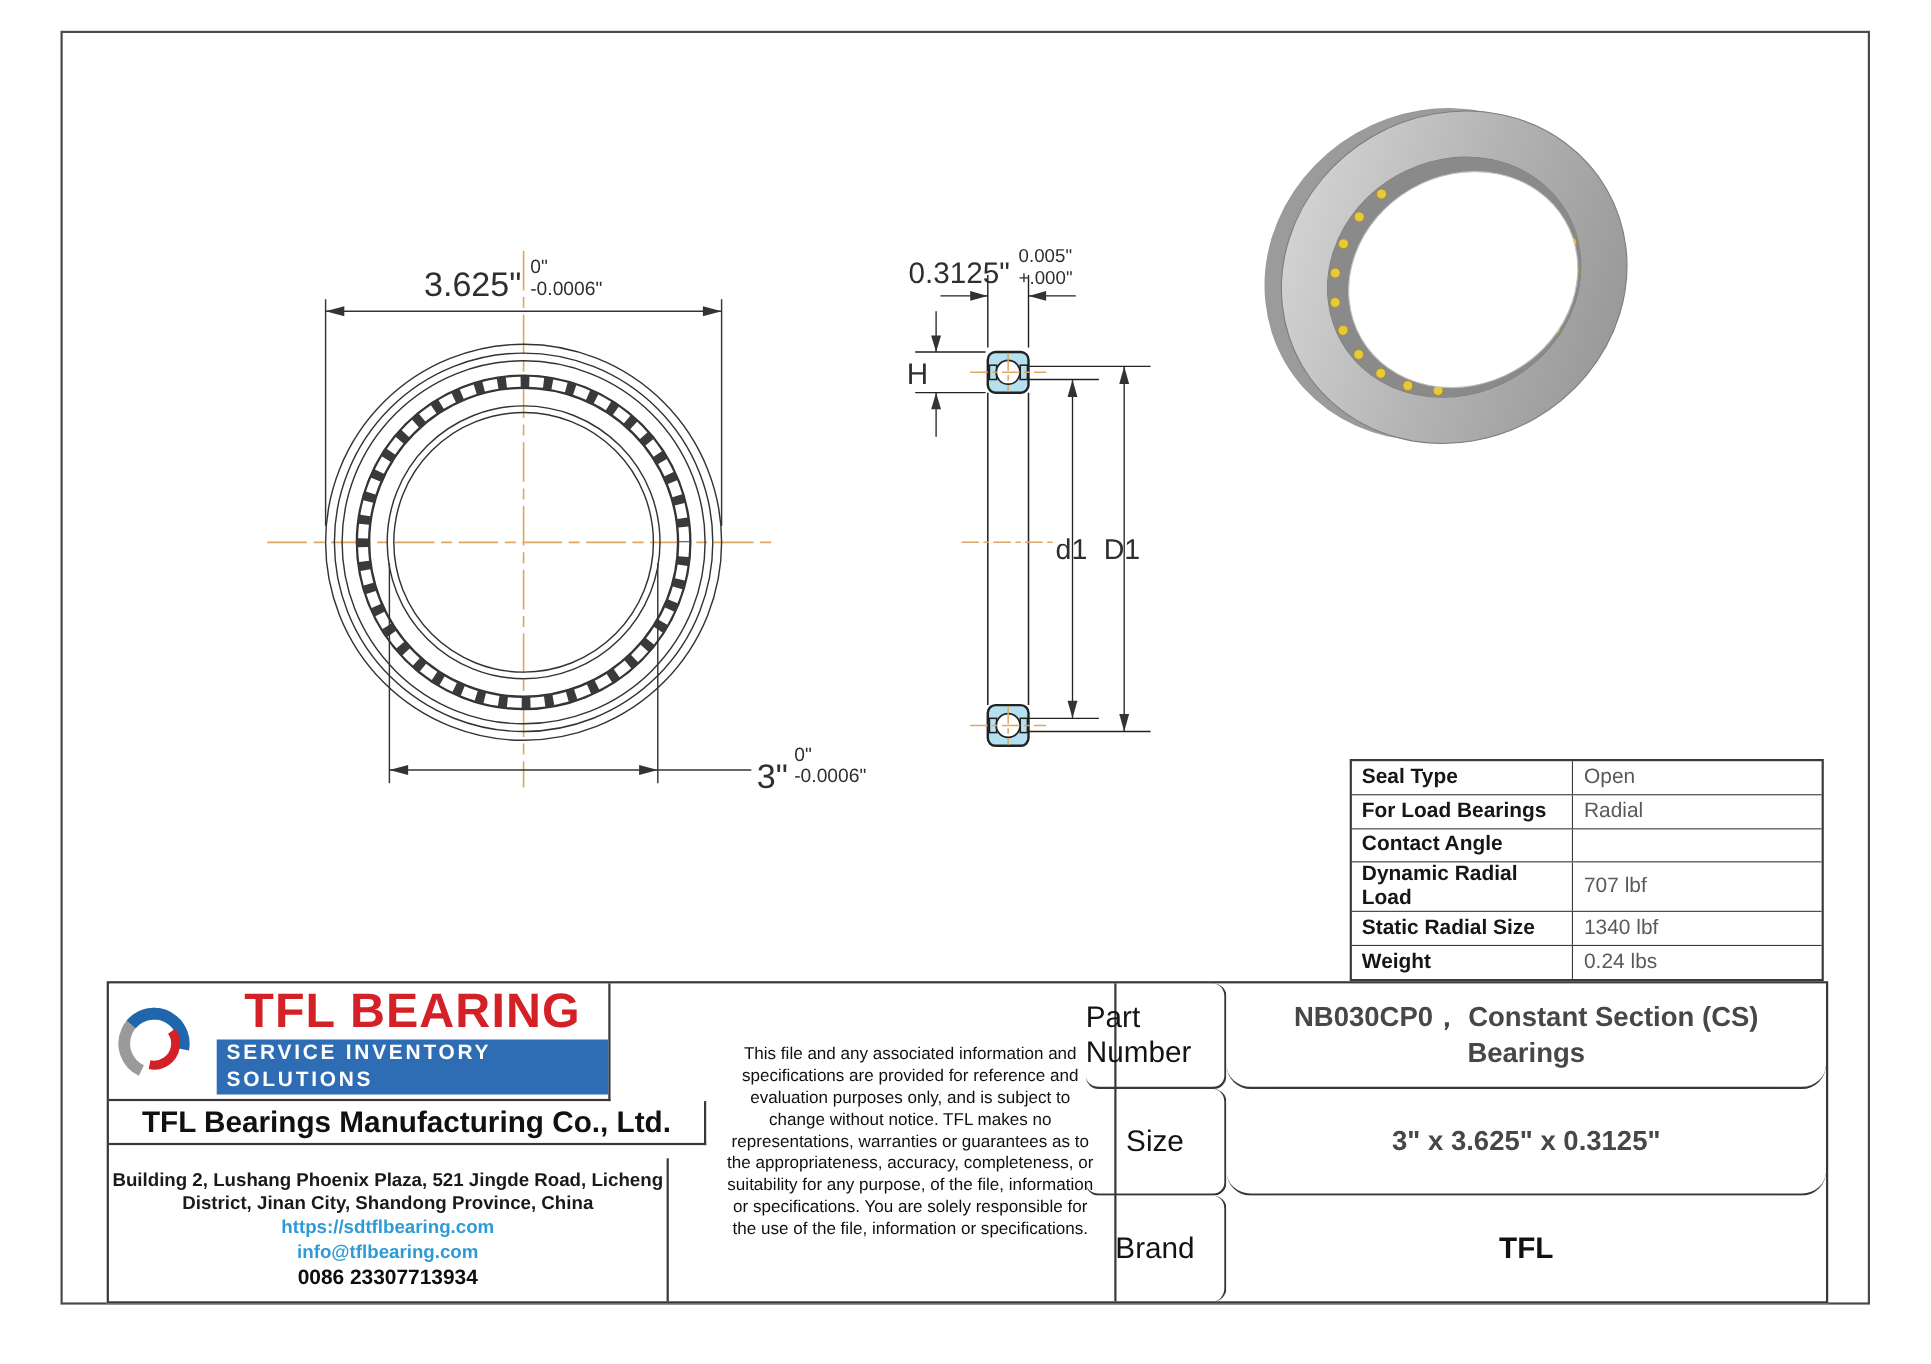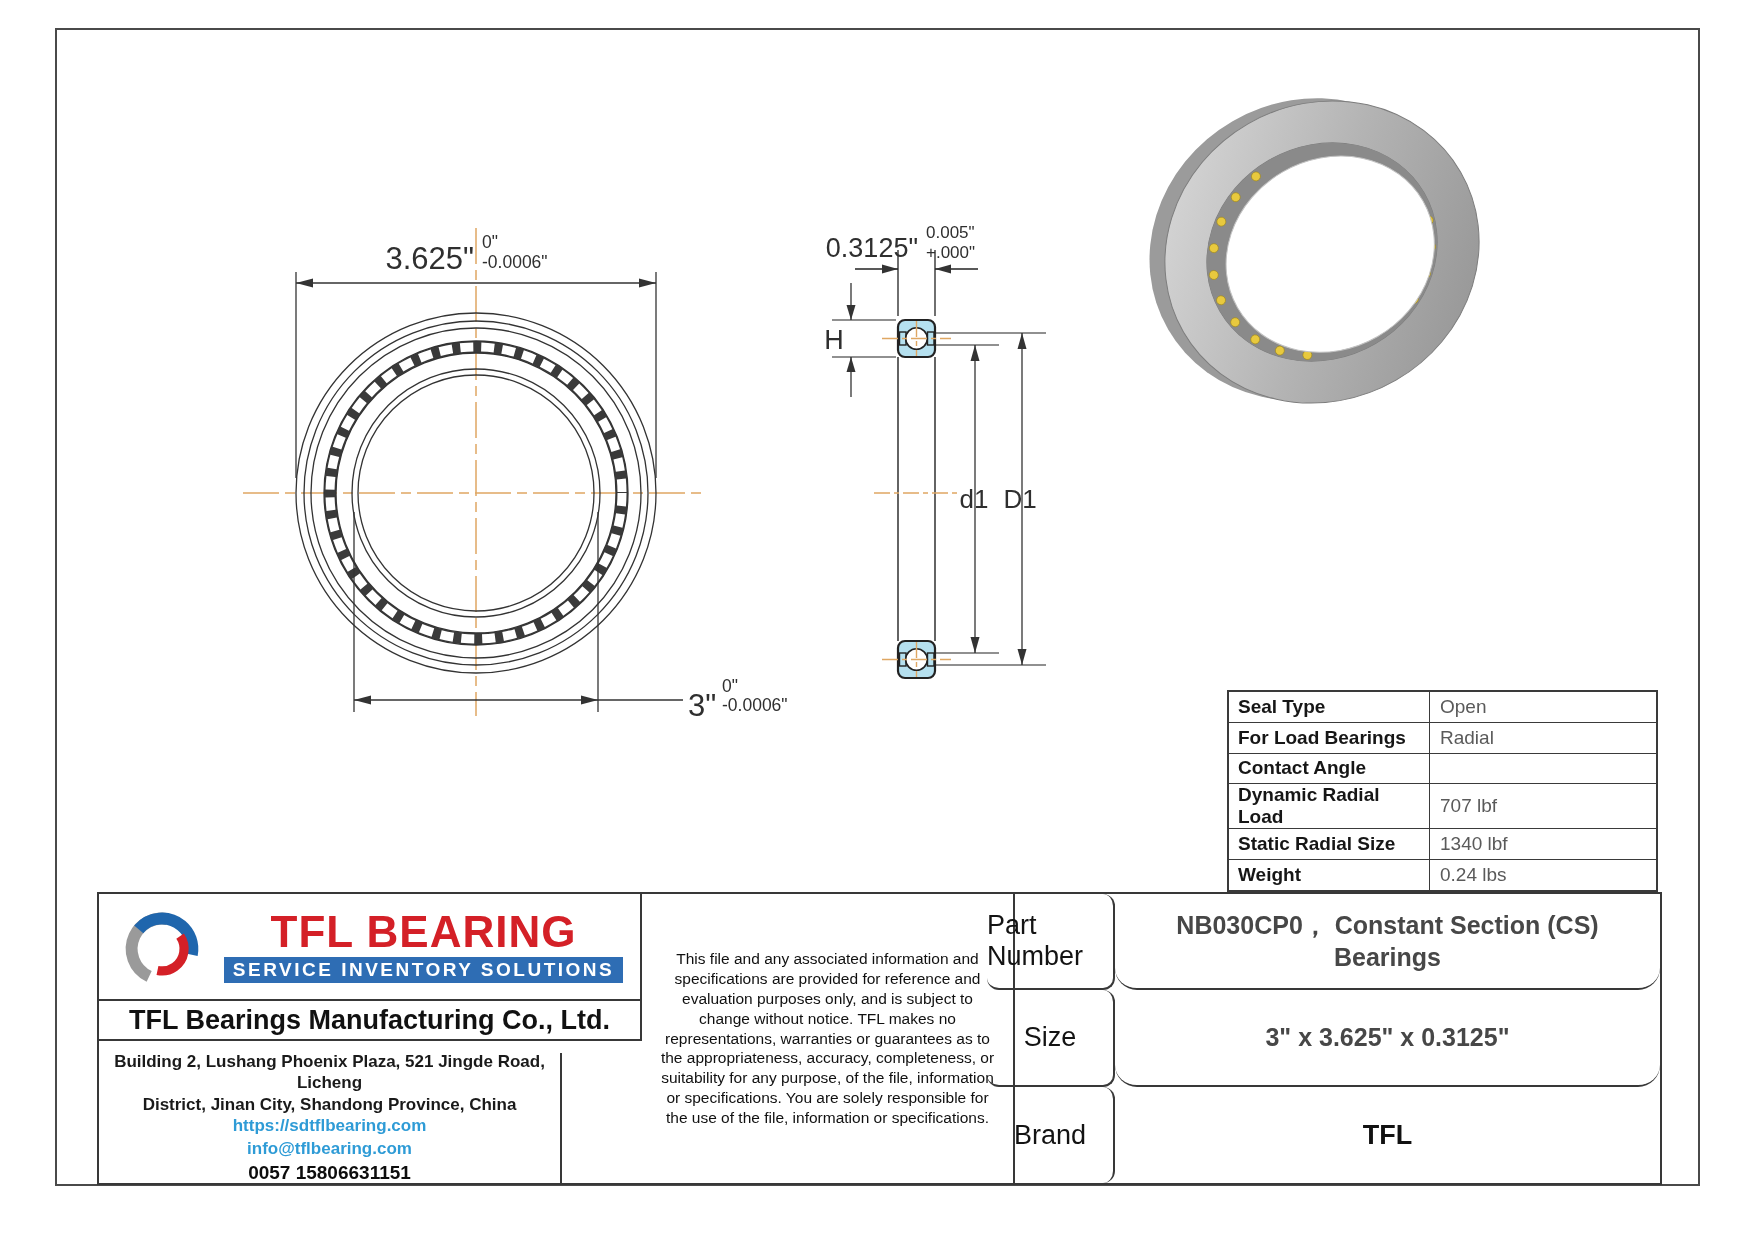--- a/index.html
+++ b/index.html
@@ -17,27 +17,27 @@
   .spec-row:first-child{border-top:none;}
   .spec-label{width:201px;height:100%;display:flex;align-items:center;padding-left:9px;
       border-right:1.5px solid #3a3a3a;box-sizing:border-box;font-size:19px;font-weight:700;color:#161616;}
   .spec-value{flex:1;display:flex;align-items:center;padding-left:10px;font-size:19px;color:#5a5a5a;}
 
   
   .title-block{position:absolute;left:97px;top:892px;width:1561px;height:289px;
       border:2.5px solid #383838;box-sizing:content-box;background:#fff;}
   .tb-cell{position:absolute;box-sizing:border-box;display:flex;align-items:center;justify-content:center;}
   .bR{border-right:2px solid #383838;} .bB{border-bottom:2px solid #383838;}
-  .cell-logo{left:0;top:0;width:543px;height:107px;gap:16px;}
+  .cell-logo{left:0;top:0;width:456px;height:107px;gap:16px;}
   .logo-text{display:flex;flex-direction:column;align-items:center;}
   .logo-brand{font-size:44px;font-weight:800;color:#d42027;letter-spacing:1px;line-height:1;}
   .logo-tagline{margin-top:3px;background:#2e6db4;color:#fff;font-size:19px;font-weight:700;
       letter-spacing:2.5px;padding:1px 9px;line-height:1.25;}
   .cell-company{left:0;top:107px;width:543px;height:40px;font-size:27px;font-weight:700;color:#111;}
-  .cell-address{left:0;top:159px;width:463px;height:130px;flex-direction:column;justify-content:center;
+  .cell-address{left:0;top:159px;width:509px;height:130px;flex-direction:column;justify-content:center;
       font-size:17px;font-weight:600;color:#1a1a1a;text-align:center;line-height:1.26;}
   .addr-link{color:#2e9bd6;font-weight:700;font-size:17px;line-height:1.35;}
   .addr-phone{color:#0d0d0d;font-weight:700;font-size:19px;line-height:1.25;}
   .cell-disclaimer{left:543px;top:0;width:373px;height:289px;padding:10px 16px;
       font-size:15.5px;line-height:1.28;color:#101010;text-align:center;}
   .fld-label{font-size:27px;color:#131313;border-radius:12px;}
   .fld-value{font-size:25px;font-weight:700;color:#474747;text-align:center;line-height:1.3;border-radius:22px;}
   .cell-l1{left:888px;top:0;width:128px;height:96px;}
   .cell-v1{left:1016px;top:0;width:545px;height:96px;padding:0 34px;}
   .cell-l2{left:888px;top:96px;width:128px;height:97px;}
@@ -240,21 +240,21 @@
       </div>
     </div>
 
     <div class="tb-cell cell-company bR bB">TFL Bearings Manufacturing Co., Ltd.</div>
 
     <div class="tb-cell cell-address bR">
       <div>Building 2, Lushang Phoenix Plaza, 521 Jingde Road, Licheng</div>
       <div>District, Jinan City, Shandong Province, China</div>
       <div class="addr-link">https://sdtflbearing.com</div>
       <div class="addr-link">info@tflbearing.com</div>
-      <div class="addr-phone">0057 15806631151</div>
+      <div class="addr-phone">0086 23307713934</div>
     </div>
 
     <div class="tb-cell cell-disclaimer bR">This file and any associated information and specifications are provided for reference and evaluation purposes only, and is subject to change without notice. TFL makes no representations, warranties or guarantees as to the appropriateness, accuracy, completeness, or suitability for any purpose, of the file, information or specifications.  You are solely responsible for the use of the file, information or specifications.</div>
 
     <div class="tb-cell cell-l1 bR bB fld-label">Part Number</div>
     <div class="tb-cell cell-v1 bB fld-value">NB030CP0，  Constant Section (CS) Bearings</div>
 
     <div class="tb-cell cell-l2 bR bB fld-label">Size</div>
     <div class="tb-cell cell-v2 bB fld-value">3" x 3.625" x 0.3125"</div>
 

